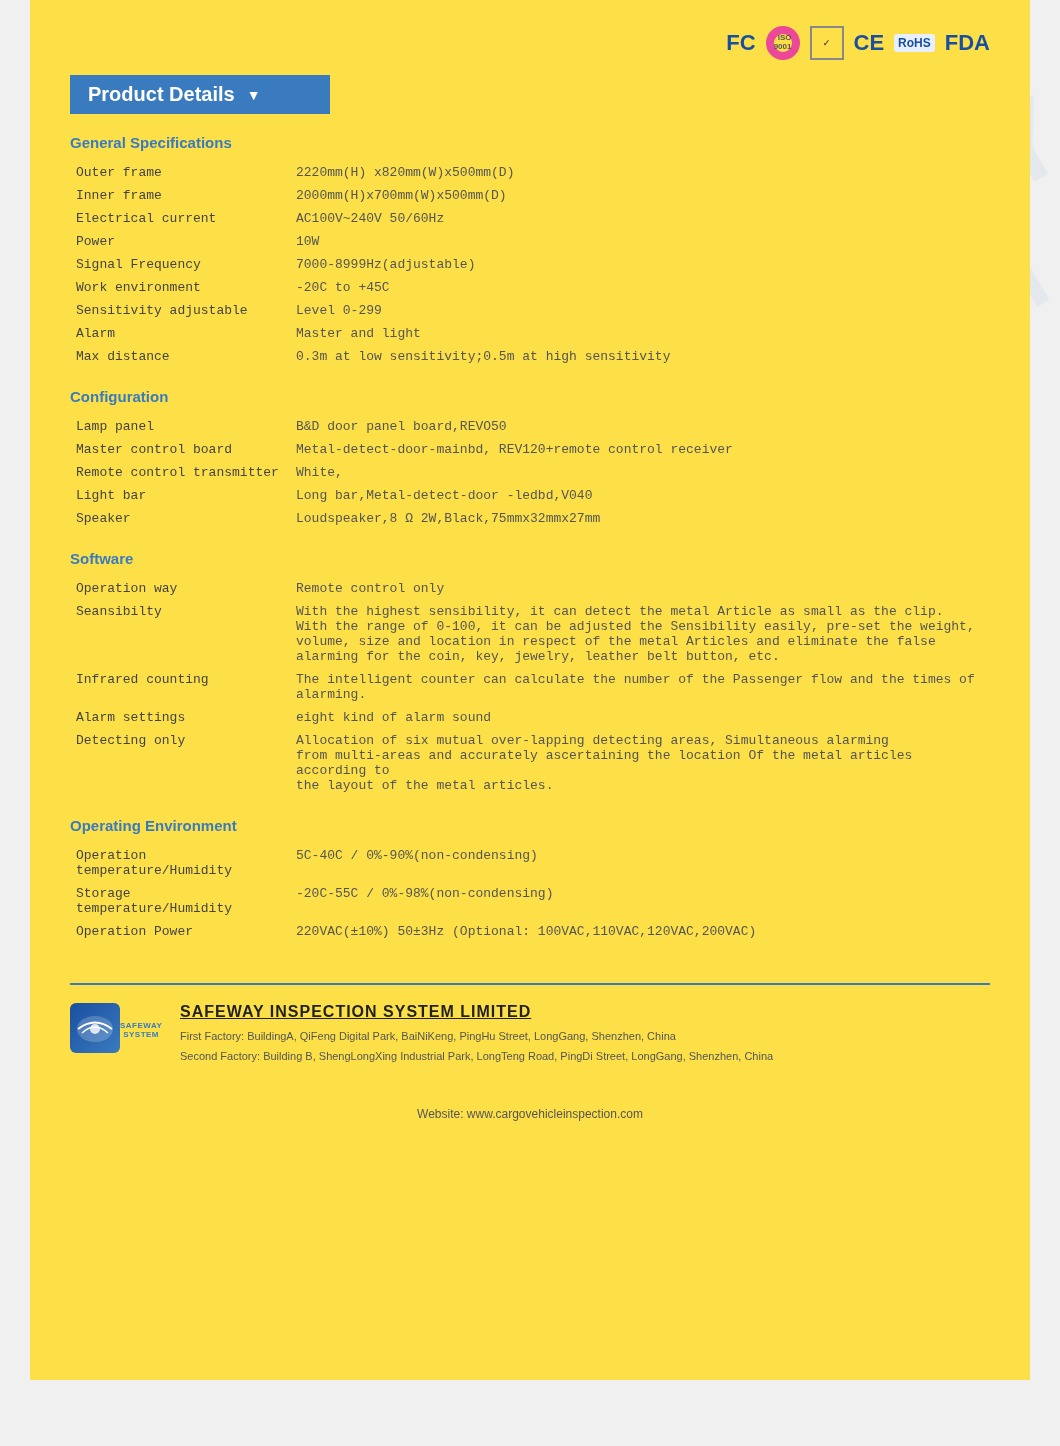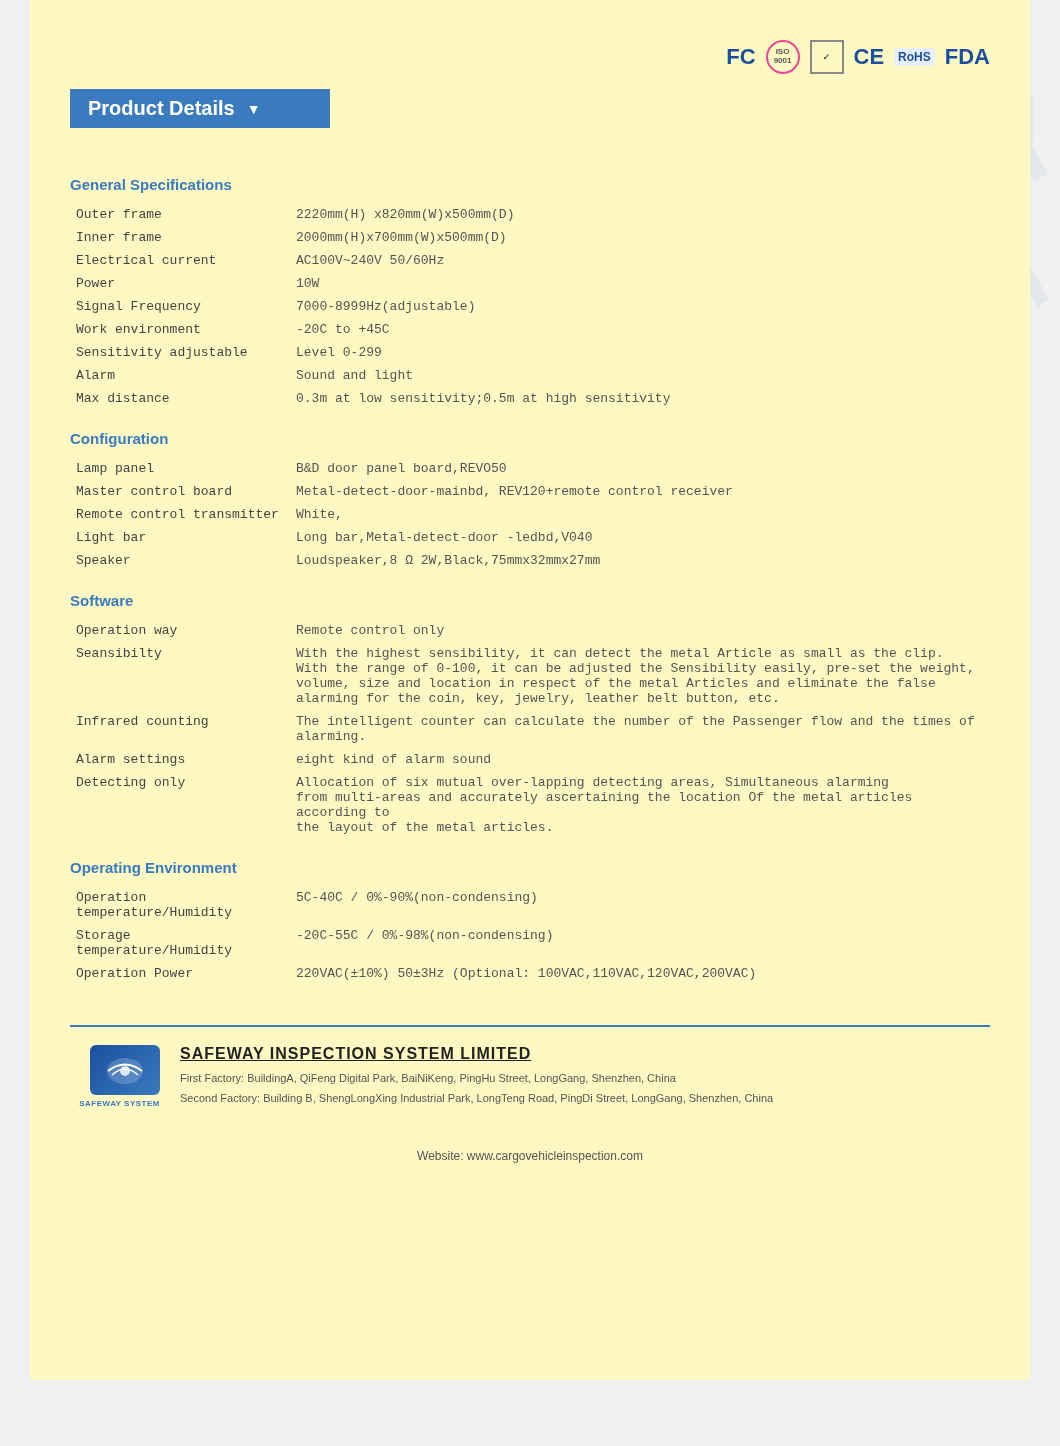--- a/index.html
+++ b/index.html
@@ -25,25 +25,25 @@
       transform: rotate(-30deg);
       transform-origin: center center;
       pointer-events: none;
       line-height: 1;
       z-index: 0;
       white-space: nowrap;
       letter-spacing: 2px;
     }
 
     .page {
-      background: #fef9c3;
+      background: #fde047;
       margin: 0 auto;
       width: 1000px;
       min-height: 1380px;
-      padding: 30px 40px 40px 40px;
+      padding: 16px 40px 40px 40px;
       position: relative;
       z-index: 1;
     }
 
     
     .header-logos {
       display: flex;
       justify-content: flex-end;
       align-items: center;
       gap: 10px;
@@ -52,24 +52,24 @@
 
     .logo-item {
       font-size: 18px;
       font-weight: bold;
       color: #333;
     }
 
     .logo-fc { color: #1a4fa0; font-size: 22px; font-weight: 900; }
     .logo-iso {
       width: 34px; height: 34px;
-      border: 2px solid #ec4899;
+      border: 8px solid #ec4899;
       border-radius: 50%;
       display: flex; align-items: center; justify-content: center;
-      font-size: 8px; color: #555; font-weight: bold; text-align: center; line-height: 1.1;
+      font-size: 8px; color: #555; font-weight: bold; text-align: right; line-height: 1.1;
     }
     .logo-cert {
       width: 34px; height: 34px;
       border: 2px solid #888;
       display: flex; align-items: center; justify-content: center;
       font-size: 9px; color: #555; font-weight: bold;
     }
     .logo-ce { font-size: 22px; font-weight: 900; color: #1a4fa0; }
     .logo-rohs { font-size: 12px; font-weight: bold; color: #1a4fa0; background: #e8f0ff; padding: 2px 4px; border-radius: 3px; }
     .logo-fda { font-size: 22px; font-weight: 900; color: #1a4fa0; }
@@ -77,21 +77,21 @@
     
     .product-details-banner {
       background: #3a7bbf;
       color: #fff;
       font-size: 20px;
       font-weight: bold;
       padding: 8px 18px;
       display: inline-flex;
       align-items: center;
       gap: 12px;
-      margin-bottom: 40px;
+      margin-bottom: 12px;
       min-width: 260px;
     }
     .banner-arrow {
       font-size: 14px;
       color: #fff;
     }
 
     
     .section-title {
       color: #3a7bbf;
@@ -128,22 +128,22 @@
       margin-top: 40px;
       padding-top: 18px;
       display: flex;
       align-items: flex-start;
       gap: 20px;
     }
     .footer-logo {
       width: 90px;
       flex-shrink: 0;
       display: flex;
-      flex-direction: column;
-      align-items: flex-end;
+      flex-direction: row;
+      align-items: center;
     }
     .footer-logo-icon {
       width: 70px;
       height: 50px;
       background: linear-gradient(135deg, #1a4fa0, #3a7bbf);
       border-radius: 6px;
       display: flex;
       align-items: center;
       justify-content: center;
       margin-bottom: 4px;
@@ -233,21 +233,21 @@
           <tr>
             <td>Work environment</td>
             <td>-20C to +45C</td>
           </tr>
           <tr>
             <td>Sensitivity adjustable</td>
             <td>Level 0-299</td>
           </tr>
           <tr>
             <td>Alarm</td>
-            <td>Sound and light</td>
+            <td>Master and light</td>
           </tr>
           <tr>
             <td>Max distance</td>
             <td>0.3m at low sensitivity;0.5m at high sensitivity</td>
           </tr>
         </tbody>
     </table>
   </div>
 
   

